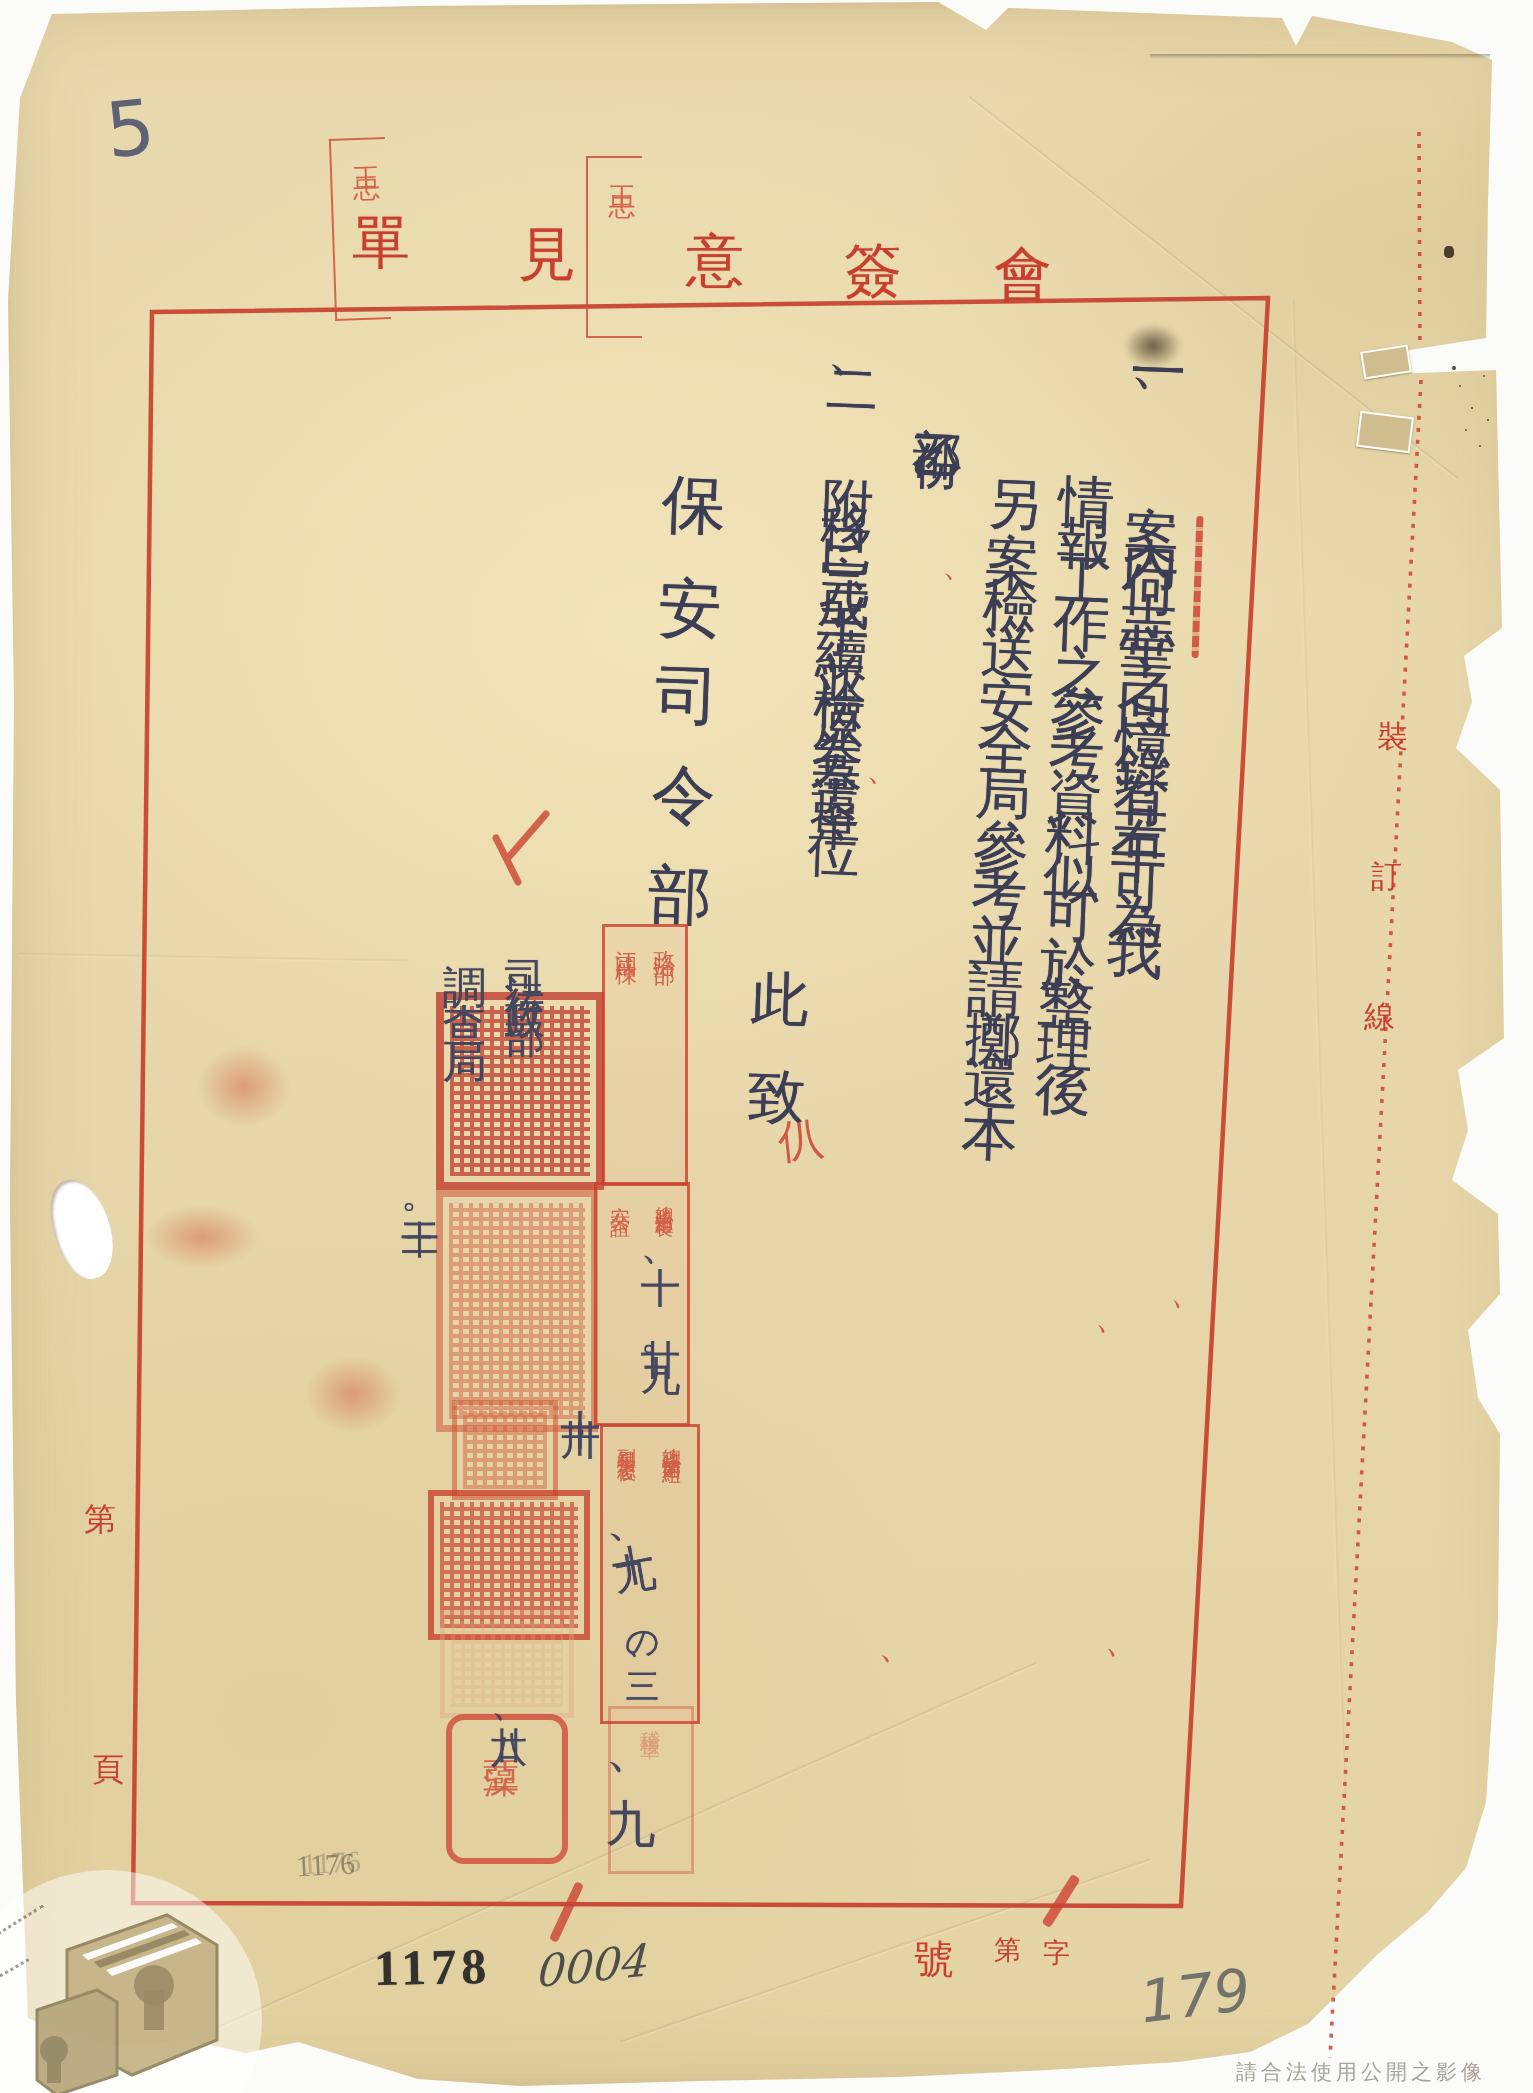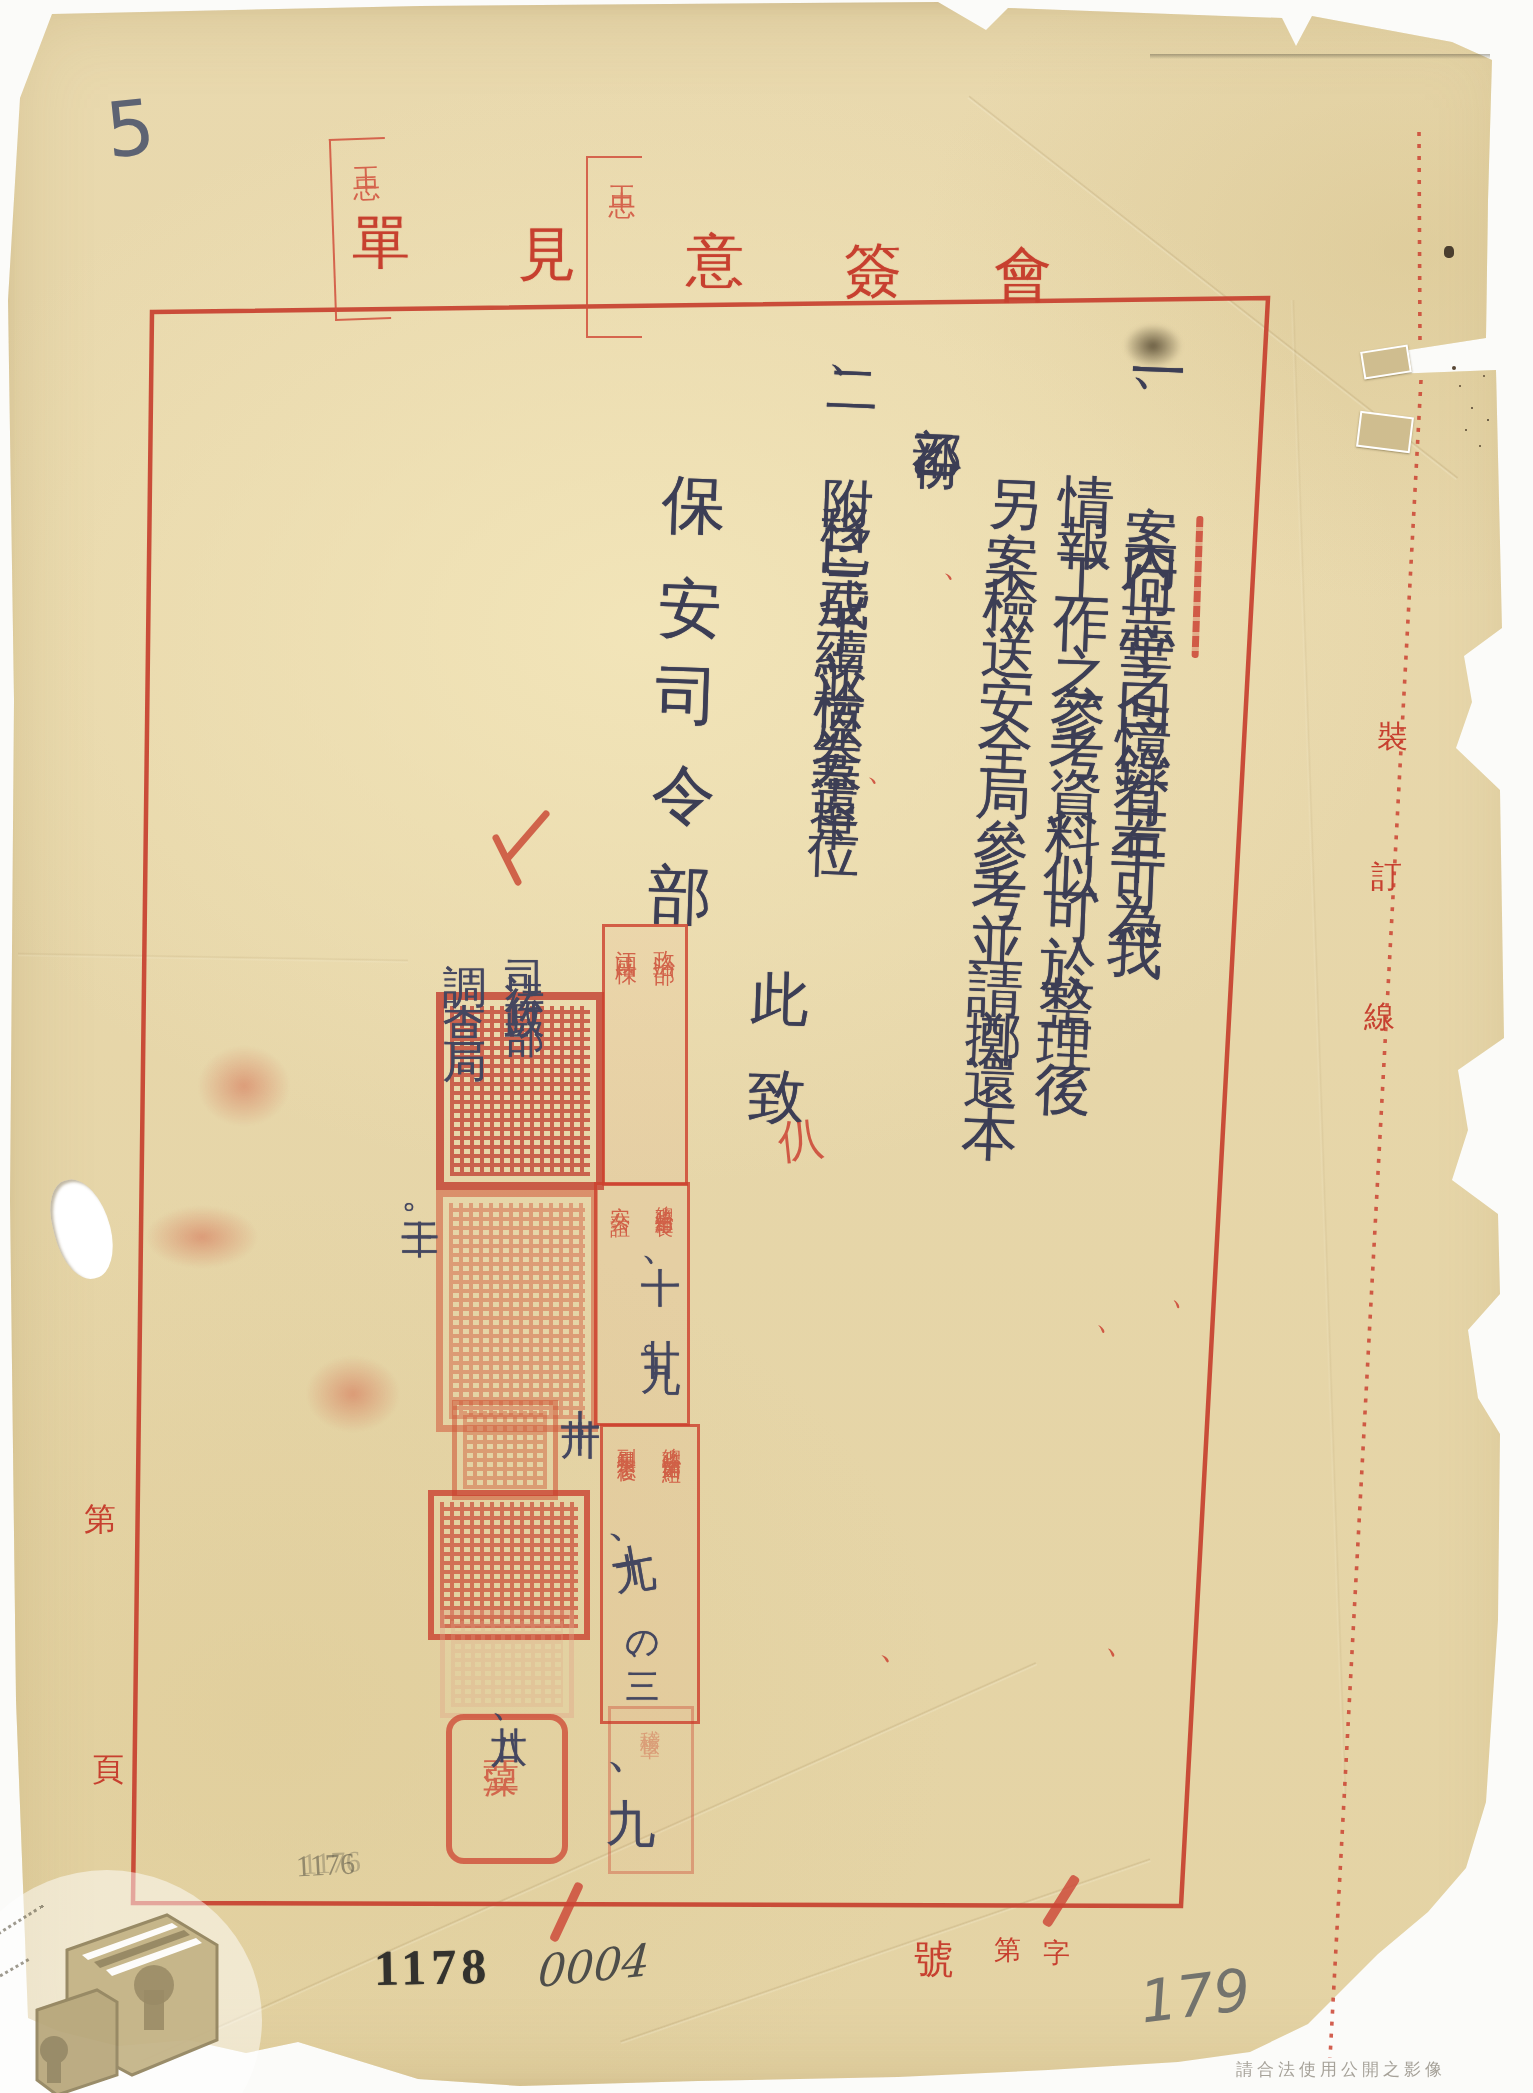--- a/index.html
+++ b/index.html
@@ -202,21 +202,21 @@
   <div class="bind-char printed" style="left:1364px;top:996px;">線</div>
 
   <div class="abs" style="left:296px;top:1848px;font-size:30px;font-family:'Liberation Serif',serif;color:rgba(52,50,46,.45);transform:rotate(-3deg);text-shadow:6px -2px 0 rgba(52,50,46,.25);">1176</div>
   <div class="stampnum" style="left:374px;top:1938px;font-size:50px;letter-spacing:5px;transform:rotate(-1deg);text-shadow:0 0 1px rgba(40,40,36,.7);">1178</div>
   <div class="abs pencil" style="left:538px;top:1940px;font-size:44px;color:#4e4e4a;transform:rotate(-6deg) skewX(-10deg);font-family:'DejaVu Serif',serif;">0004</div>
   <div class="printed" style="position:absolute;left:914px;top:1932px;font-size:40px;">號</div>
   <div class="printed" style="position:absolute;left:994px;top:1932px;font-size:27px;">第</div>
   <div class="printed" style="position:absolute;left:1043px;top:1935px;font-size:27px;">字</div>
   <div class="abs pencil" style="left:1140px;top:1962px;font-size:58px;color:#73736d;transform:rotate(-7deg);">179</div>
 
-  <div class="wm-notice" style="left:1236px;top:2058px;font-size:17px;letter-spacing:4px;">請合法使用公開之影像</div>
+  <div class="wm-notice" style="left:1236px;top:2058px;font-size:21px;letter-spacing:4px;">請合法使用公開之影像</div>
 
   <div class="abs" style="left:-48px;top:1870px;width:310px;height:300px;background:rgba(255,255,255,.5);border-radius:50%;z-index:6;">
     <svg width="310" height="230" viewBox="0 0 310 230" style="position:absolute;left:30px;top:20px;">
       <g opacity="0.9">
         <polygon points="85,60 185,25 235,55 235,150 150,185 85,150" fill="#c2b183" stroke="#8f805a" stroke-width="3"></polygon>
         <polygon points="100,65 190,33 196,37 106,70" fill="#fff"></polygon>
         <polygon points="112,72 202,40 208,45 118,78" fill="#8f805a"></polygon>
         <polygon points="124,80 214,48 220,53 130,86" fill="#fff"></polygon>
         <polygon points="55,120 115,100 135,112 135,185 75,205 55,190" fill="#b5a477" stroke="#8f805a" stroke-width="3"></polygon>
         <circle cx="72" cy="160" r="14" fill="#8f805a"></circle>

